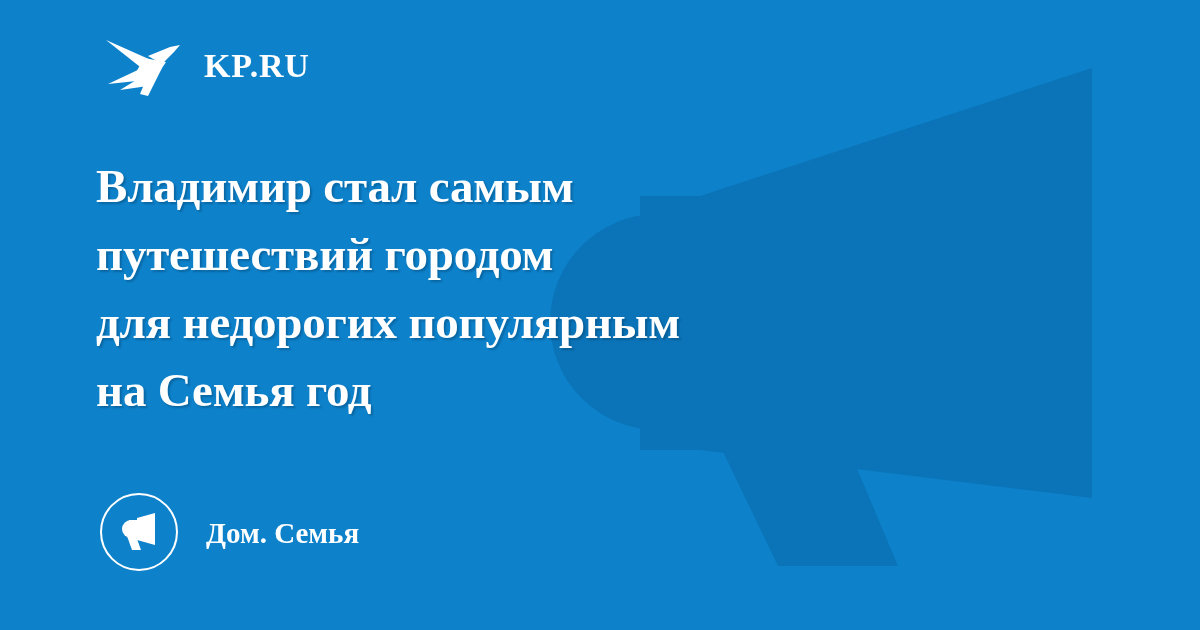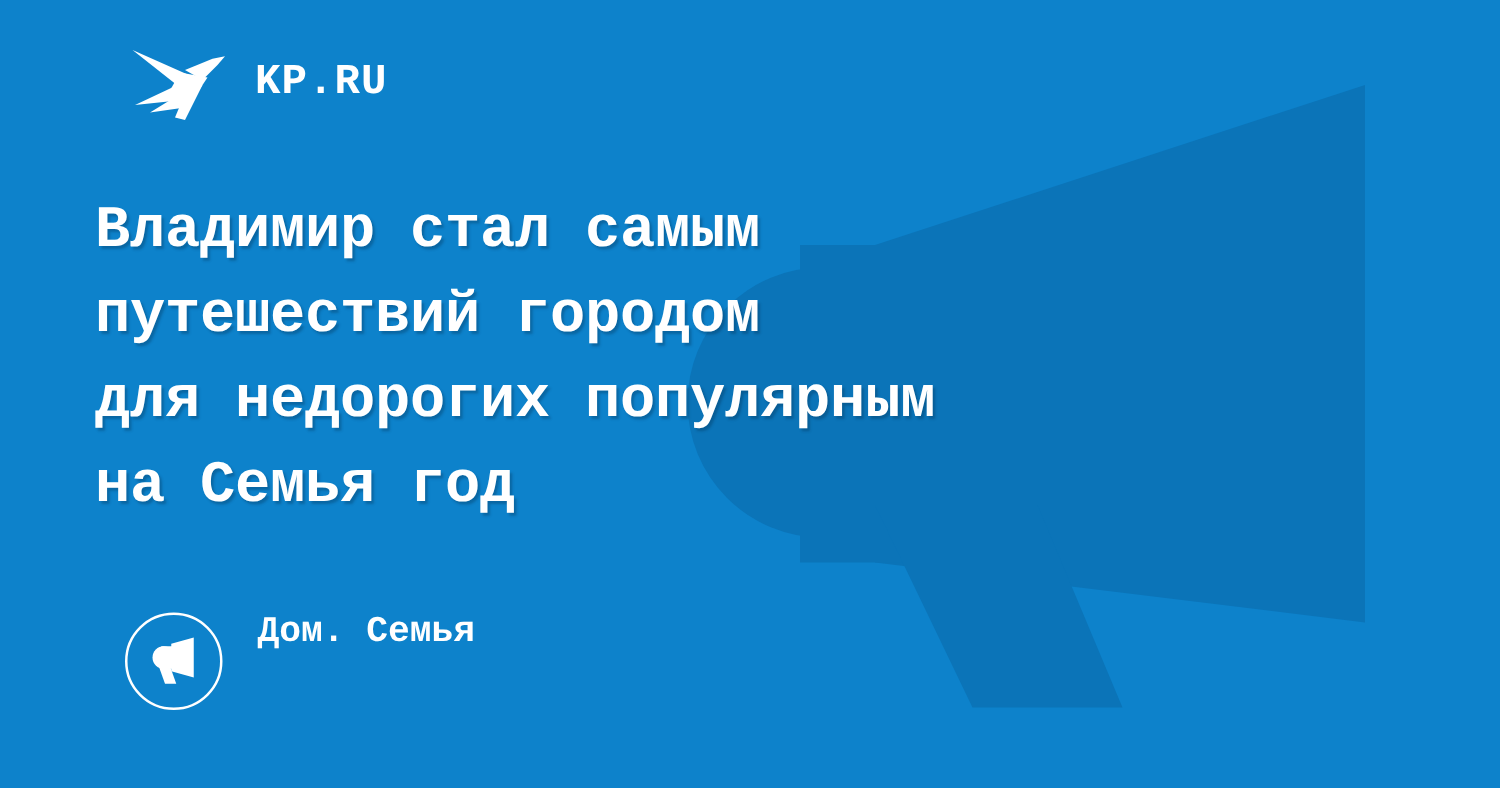--- a/index.html
+++ b/index.html
@@ -6,21 +6,21 @@
     margin: 0;
     padding: 0;
     background: #ffffff;
   }
   #card {
     position: relative;
     width: 1200px;
     height: 630px;
     overflow: hidden;
     background: #0d82cb;
-    font-family: Liberation Mono, monospace;
+    font-family: Liberation Serif, serif;
   }
 
   
   #watermark {
     position: absolute;
     inset: 0;
     width: 1200px;
     height: 630px;
     pointer-events: none;
   }
@@ -48,41 +48,42 @@
     letter-spacing: 0.8px;
     line-height: 1;
     white-space: nowrap;
     position: relative;
     top: 1px;
   }
 
   
   #headline {
     position: absolute;
-    left: 76px;
+    left: 96px;
     top: 152px;
     width: 860px;
     color: #ffffff;
     font-size: 47px;
     font-weight: bold;
     line-height: 68px;
     letter-spacing: -0.2px;
     text-shadow: 2px 2px 2px rgba(0, 40, 70, 0.30);
   }
   #headline .hl-line {
     display: block;
     white-space: nowrap;
   }
 
   
   #rubric {
     position: absolute;
     left: 100px;
     top: 490px;
     display: flex;
+    align-items: center;
     gap: 28px;
     height: 84px;
   }
   #rubric-badge {
     width: 78px;
     height: 78px;
     border-radius: 50%;
     border: 2px solid #ffffff;
     box-sizing: border-box;
     display: flex;

